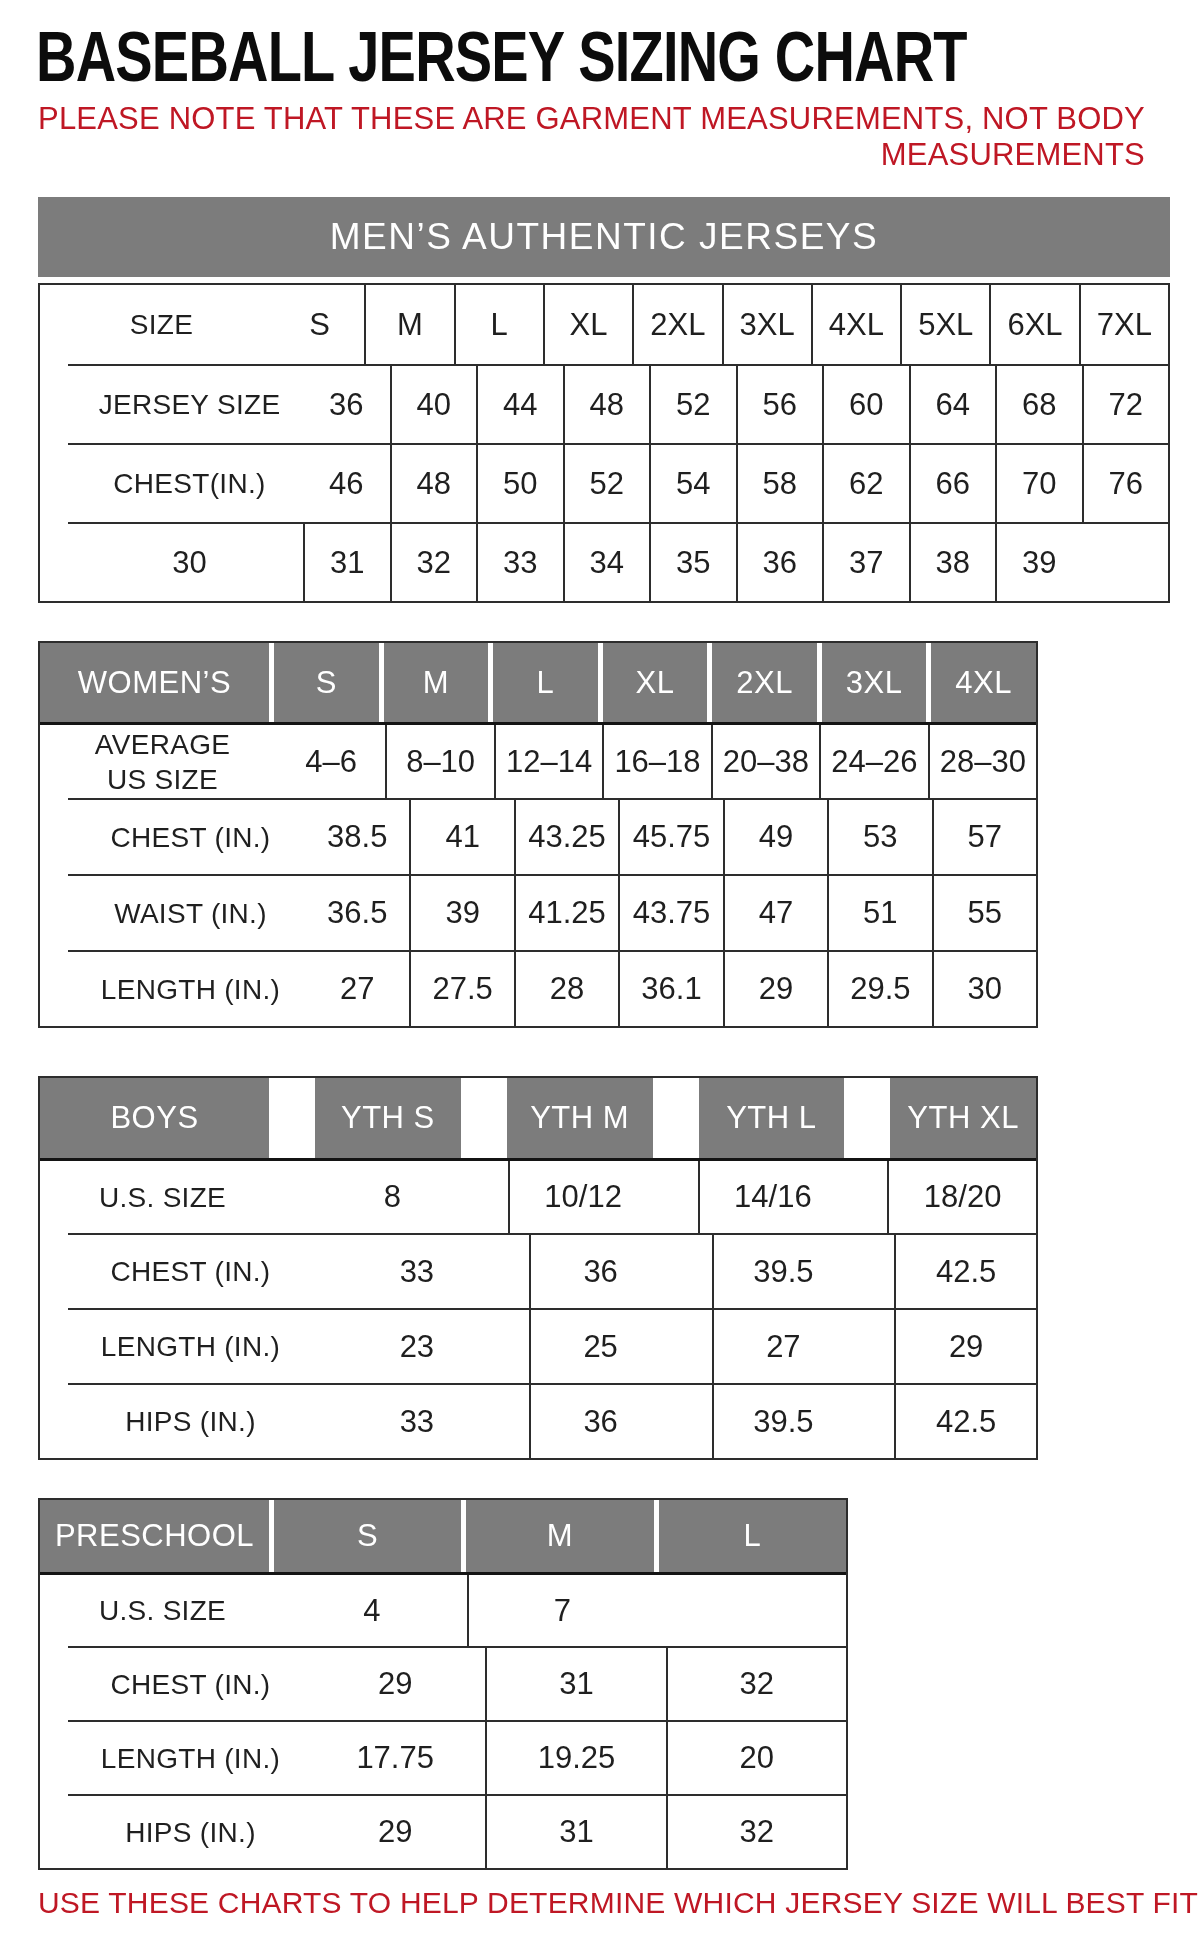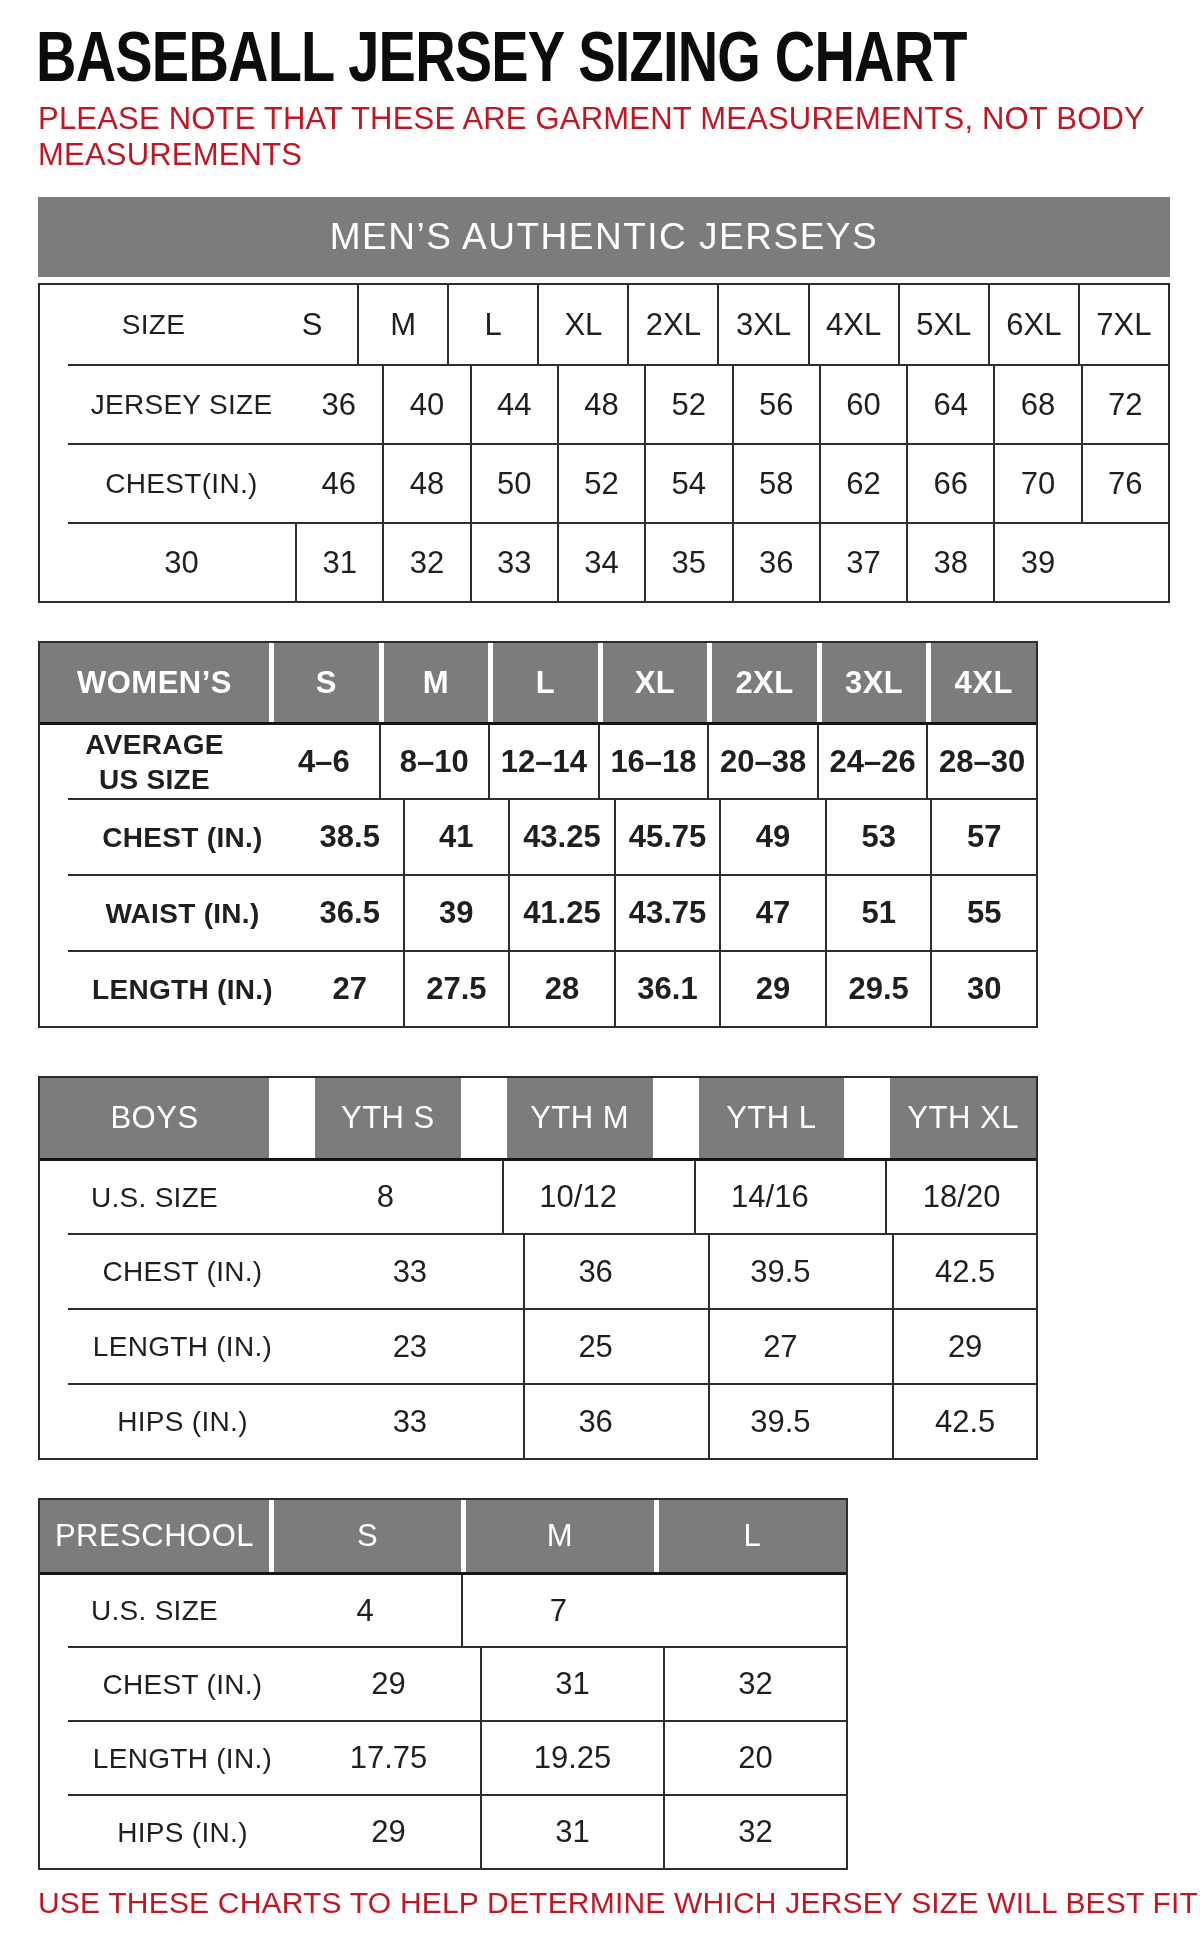--- a/index.html
+++ b/index.html
@@ -8,46 +8,46 @@
     font-family:"Liberation Sans", sans-serif; color:#1f1f1f;
     -webkit-font-smoothing:antialiased;
   }
   .title {
     position:absolute; left:36px; top:22px; font-size:70px; font-weight:bold;
     letter-spacing:-1px; transform:scaleX(0.80); transform-origin:left top;
     white-space:nowrap; color:#0c0c0c; line-height:1.0;
   }
   .note {
     position:absolute; left:38px; top:101px; color:#bf1724; font-size:31px;
-    font-weight:500; line-height:1.16; letter-spacing:0.2px;
+    font-weight:500; line-height:1.16; letter-spacing:0.2px;text-align:right;
   }
   .footer-note {
     position:absolute; left:38px; top:1886px; color:#bf1724; font-size:30px;
     font-weight:500; letter-spacing:0.2px; white-space:nowrap;
   }
   .banner {
     position:absolute; left:38px; top:197px; width:1132px; height:80px;
     background:#7c7c7c; color:#ffffff; display:flex; align-items:center;
     justify-content:center; font-size:37px; letter-spacing:1.5px; box-sizing:border-box;
   }
   .tbl {
     position:absolute; border:2px solid #2d2d2d; box-sizing:border-box; background:#fff;
   }
   #mens-body   { left:38px; top:283px;  width:1132px; --rh:79px; }
   #womens-tbl  { left:38px; top:641px;  width:1000px; --hh:79px; --rh:76px; }
   #boys-tbl    { left:38px; top:1076px; width:1000px; --hh:80px; --rh:75px; }
   #pre-tbl     { left:38px; top:1498px; width:810px;  --hh:72px; --rh:74px; }
 
   .row { display:grid; box-sizing:border-box; }
   .cols-mens   { grid-template-columns:227px repeat(10, 1fr); }
-  .cols-womens { grid-template-columns:229px repeat(7, 1fr);font-weight:bold; }
+  .cols-womens { grid-template-columns:229px repeat(7, 1fr); }
   .cols-boys   { grid-template-columns:229px repeat(4, 1fr);gap:41px; }
   .cols-pre    { grid-template-columns:229px repeat(3, 1fr); }
   .hrow { height:var(--hh); }
-  .brow { height:var(--rh); }
+  .brow { height:var(--rh);padding-left:8px; }
   .row > div {
     display:flex; align-items:center; justify-content:center;
     box-sizing:border-box; text-align:center;
   }
   .hcell { background:#7c7c7c; color:#ffffff; font-size:31px; letter-spacing:0.5px; }
   .hcell + .hcell { border-left:5px solid #ffffff; }
   .bcell + .bcell { border-left:2px solid #2d2d2d; }
   .brow + .brow { border-top:2px solid #2d2d2d;margin-left:28px; }
   .hrow + .brow { border-top:3px solid #141414; }
   .lab { font-size:28px; letter-spacing:0.3px; white-space:pre-line; line-height:1.25; }

